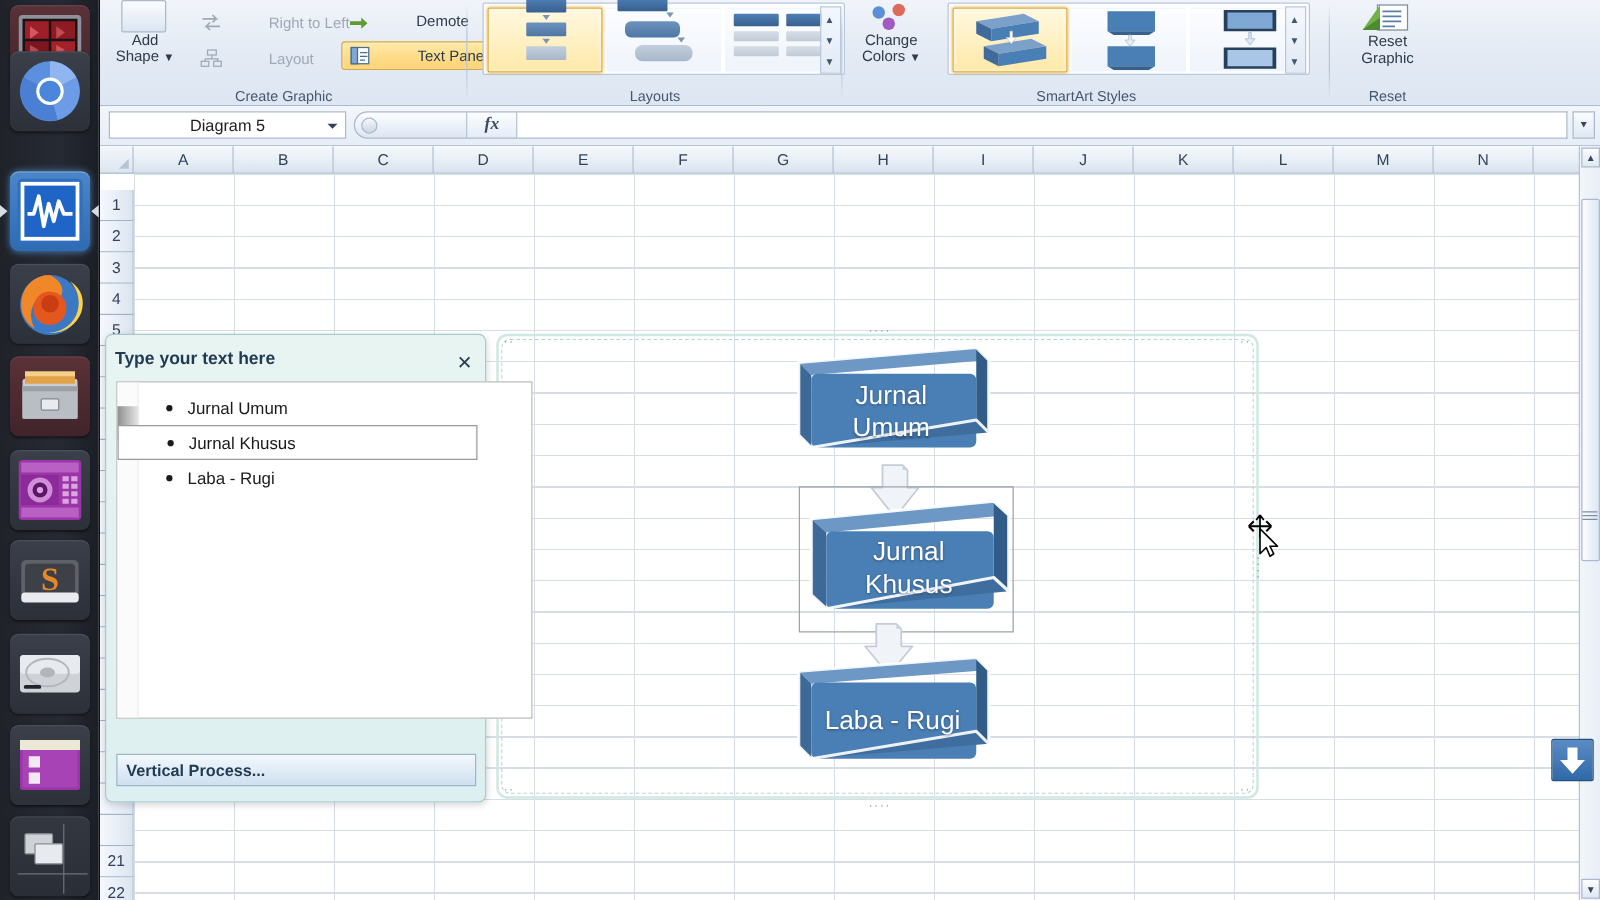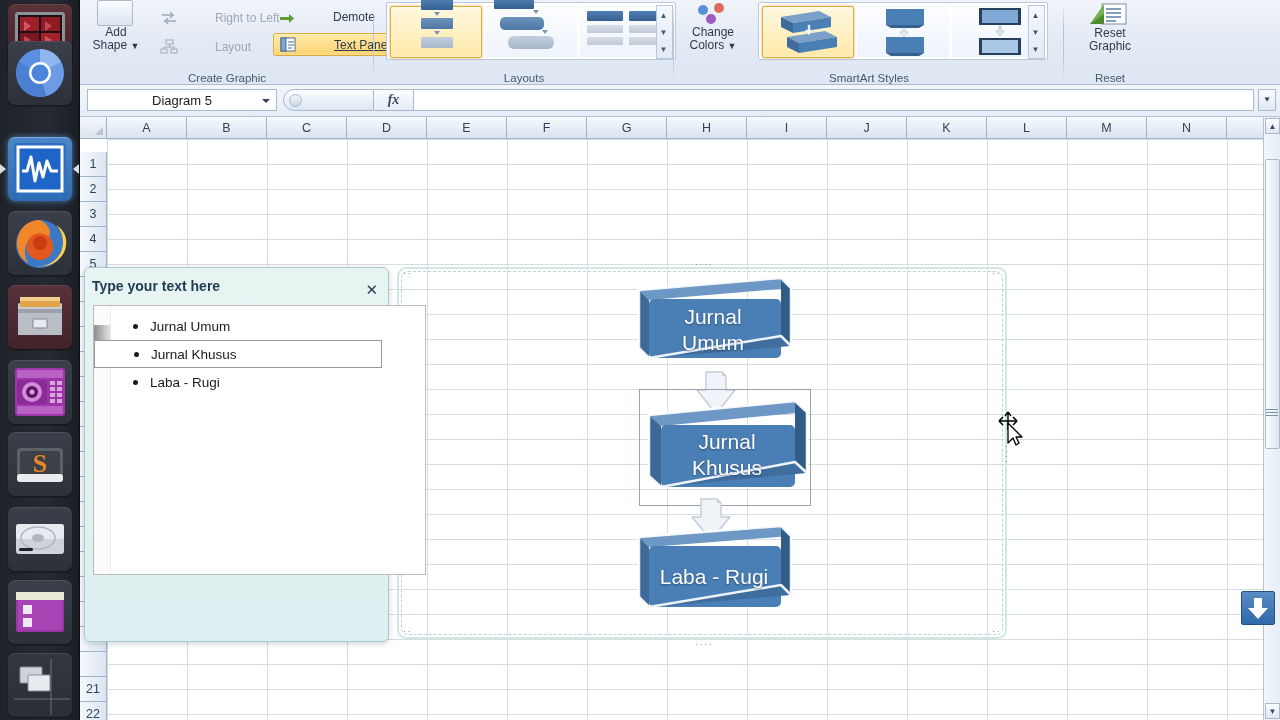--- a/index.html
+++ b/index.html
@@ -487,21 +487,21 @@
           </svg>
           <span style="margin-left:6px;">Demote</span>
         </div>
 
         <div class="rb-btn toggled" style="left:193px; top:33px; padding:3px 6px;">
           <svg width="16" height="15" viewBox="0 0 16 15">
             <rect x="1" y="1" width="14" height="13" fill="#ffffff" stroke="#4a6d94"></rect>
             <rect x="1" y="1" width="5" height="13" fill="#7fa8d4" stroke="#4a6d94"></rect>
             <path d="M8 5 h6 M8 8 h6 M8 11 h4" stroke="#4a6d94" stroke-width="1"></path>
           </svg>
-          <span style="margin-left:6px;text-decoration:underline;">Text Pane</span>
+          <span style="margin-left:6px;">Text Pane</span>
         </div>
 
         <div class="rb-title">Create Graphic</div>
         <div class="rb-sep" style="right:0;"></div>
       </div>
 
       <div class="rb-group" style="left:294px; width:300px;">
         <div class="gal" style="left:12px; top:2px; width:290px; height:58px;">
 
           <div class="gal-item sel" style="left:3px;">
@@ -784,20 +784,21 @@
       <div class="tp-row sel" style="top:34px;">
         <span class="tp-bullet"></span>
         <span>Jurnal Khusus</span>
       </div>
 
       <div class="tp-row" style="top:62px;">
         <span class="tp-bullet"></span>
         <span>Laba - Rugi</span>
       </div>
     </div>
+    <div id="tp-footer">Vertical Process...</div>
   </div>
 
   <div id="cursor" style="left:995px; top:409px;">
     <svg width="40" height="42" viewBox="0 0 40 42">
       <g stroke="#000000" stroke-width="1.6" fill="#000000">
         <path d="M4 12 h18 M4 12 l4 -4 M4 12 l4 4"></path>
         <path d="M13 3 v18 M13 3 l-3 4 M13 3 l3 4" stroke-width="1.4"></path>
         <path d="M22 12 l-4 -4 M22 12 l-4 4"></path>
       </g>
       <path d="M13 14 L13 34 L18 29 L21 36 L24 34 L21 28 L27 28 Z" fill="#ffffff" stroke="#000000" stroke-width="1.3" stroke-linejoin="round"></path>

